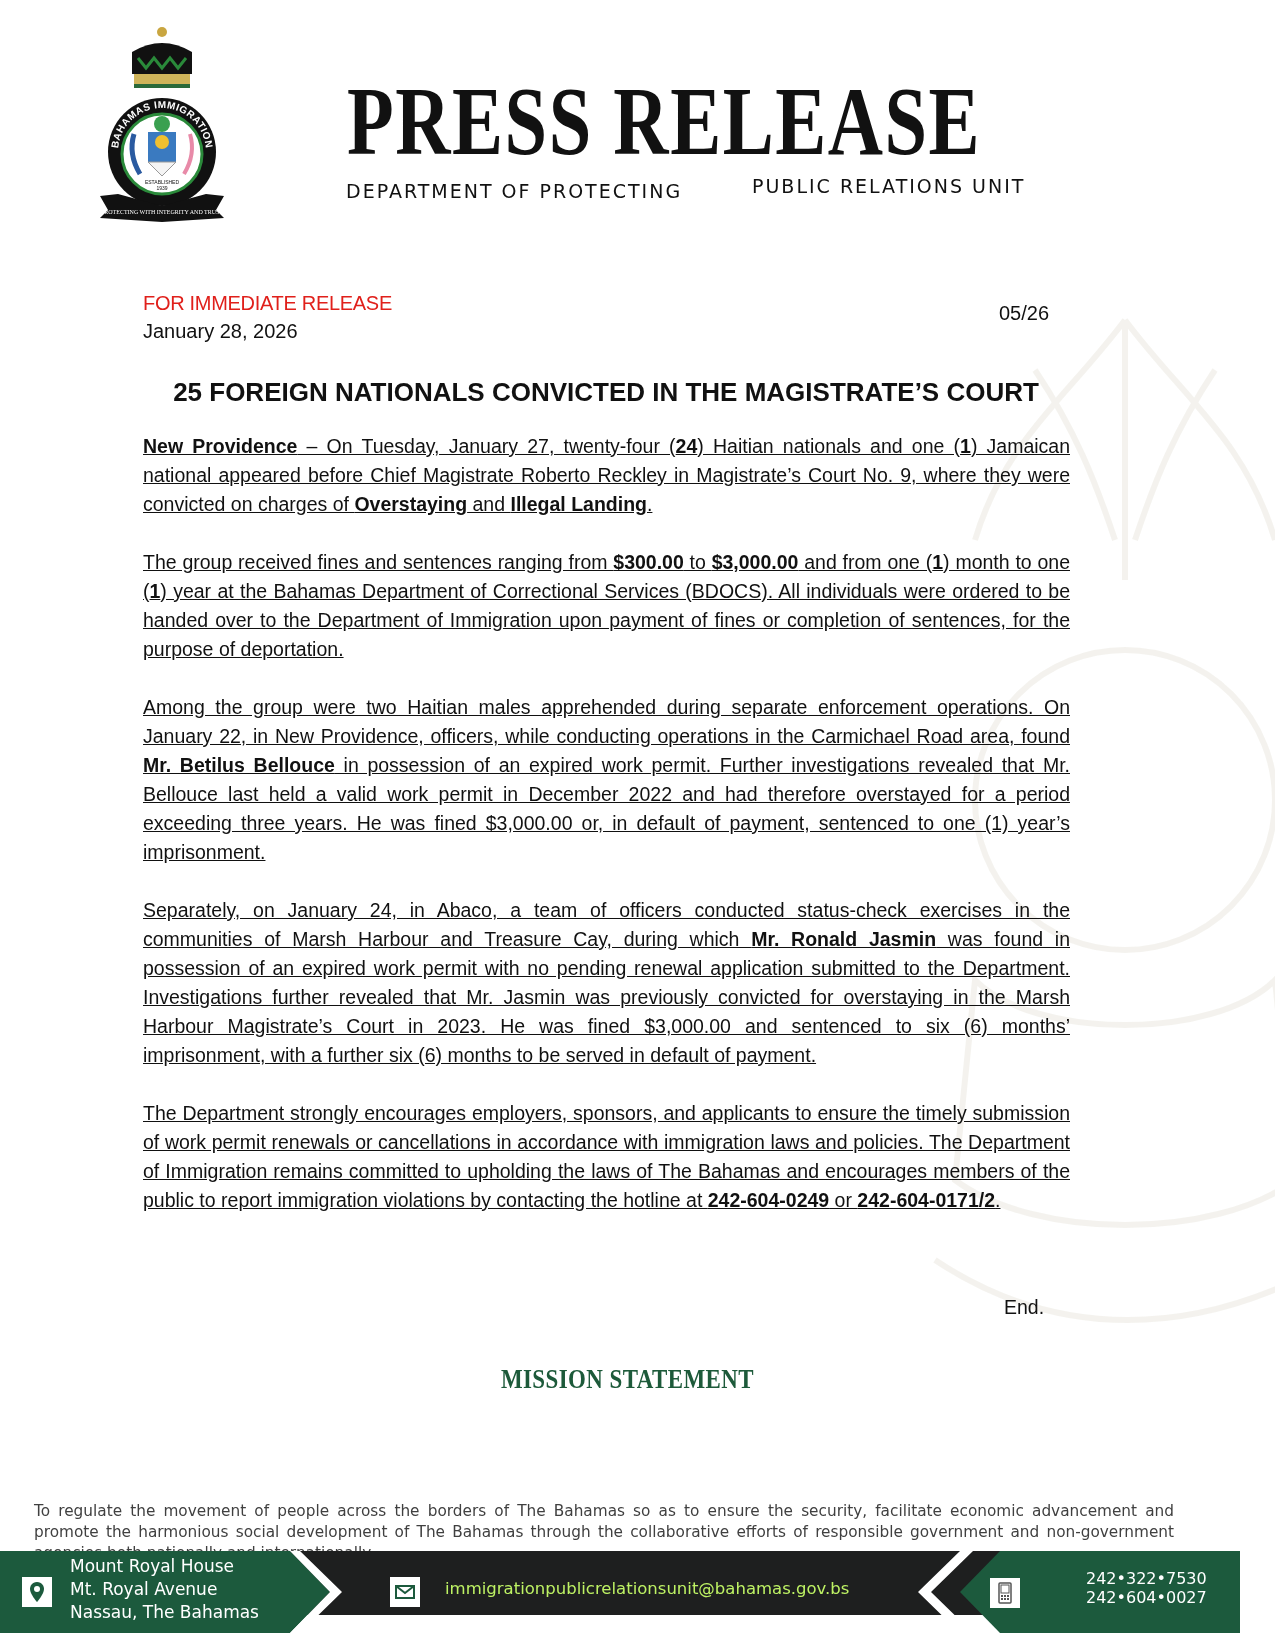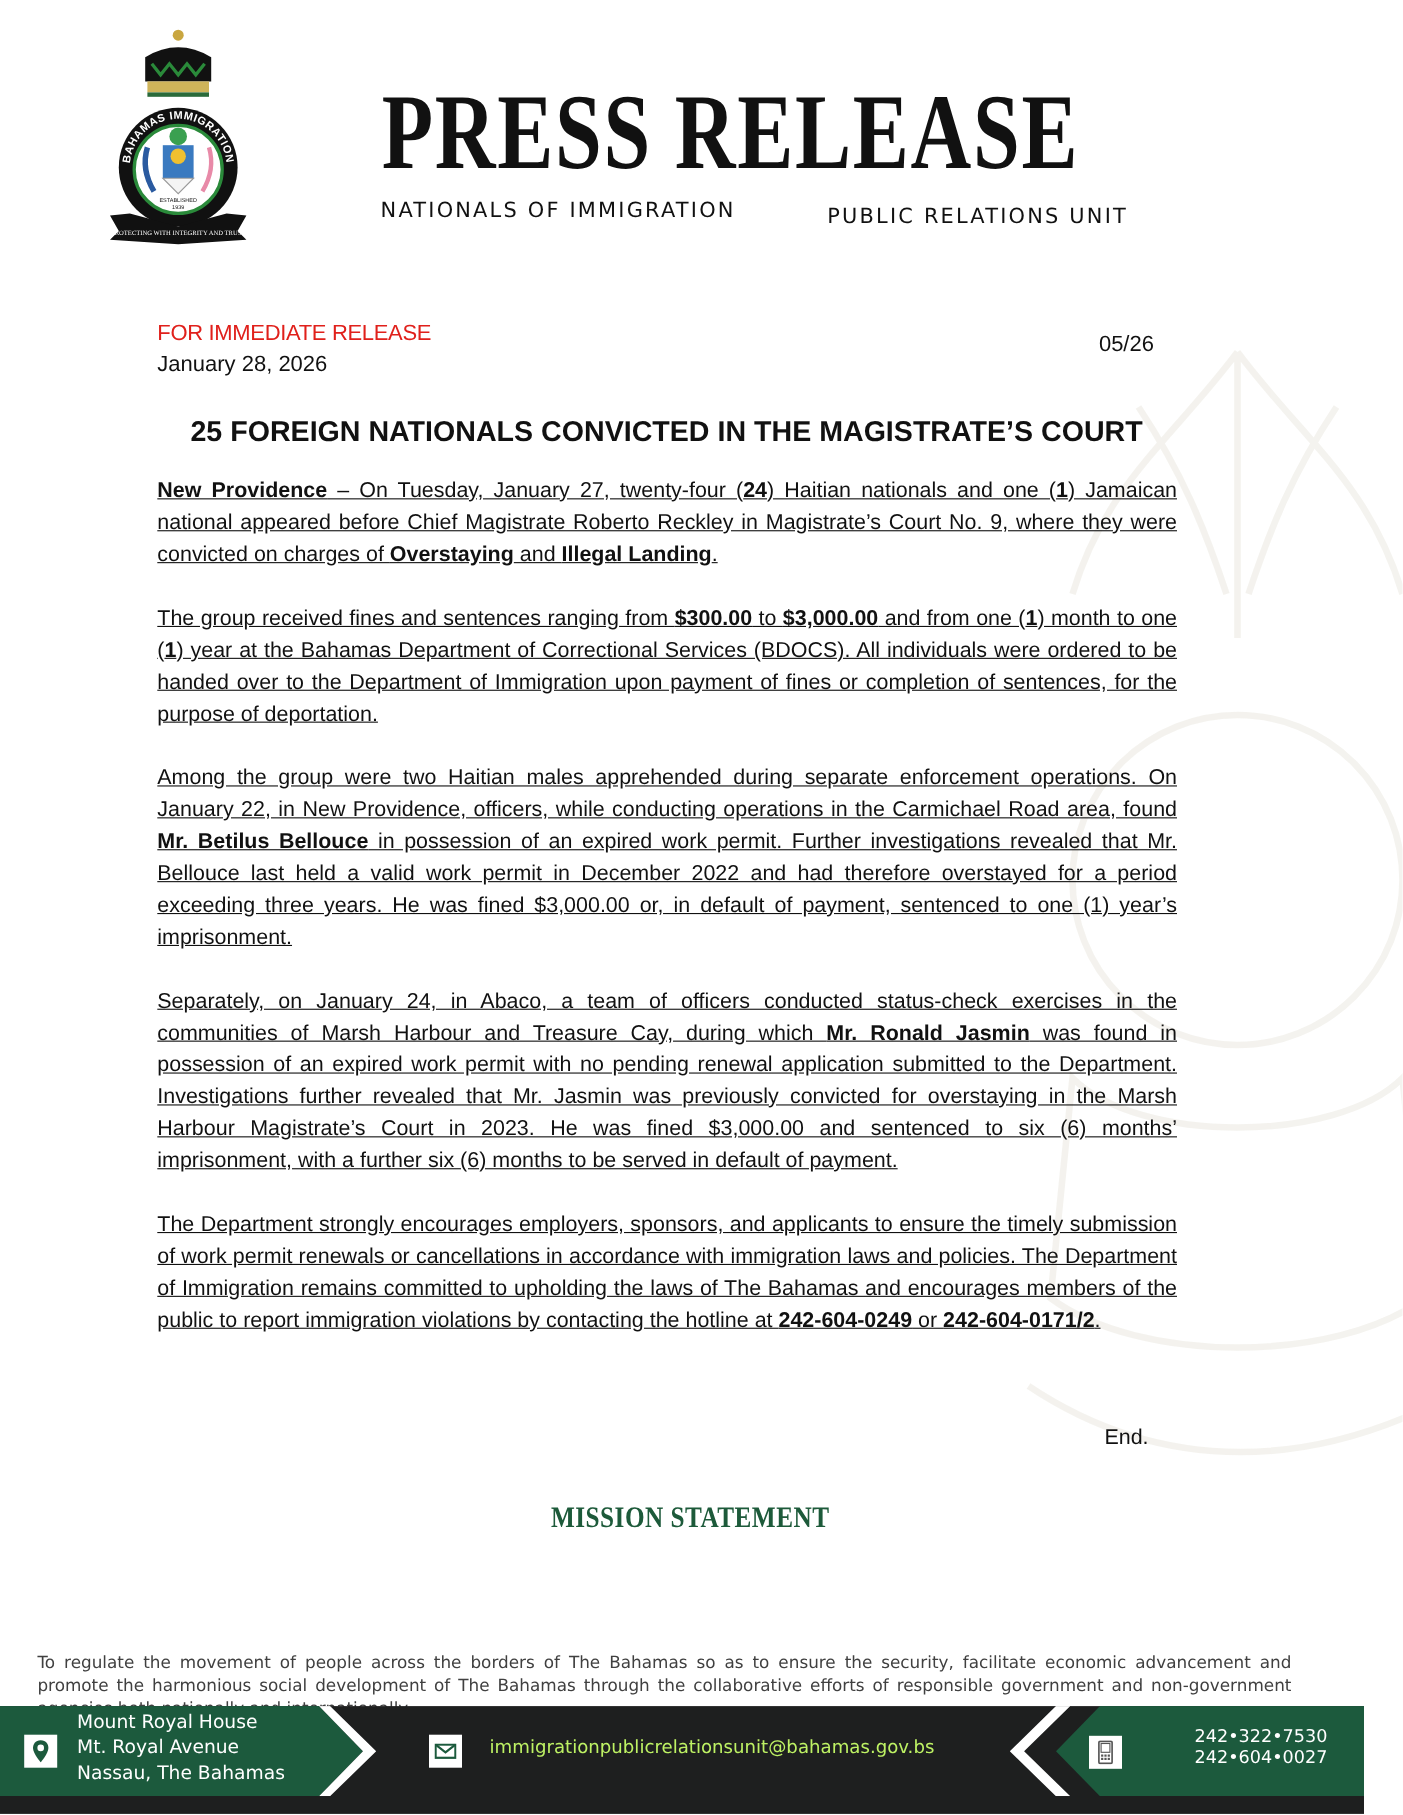--- a/index.html
+++ b/index.html
@@ -17,21 +17,21 @@
     position: absolute; left: 347px; top: 72px;
     font-family: "Liberation Serif", serif; font-weight: bold;
     font-size: 98px; line-height: 1; letter-spacing: 2px;
     transform: scaleX(0.78); transform-origin: left top; white-space: nowrap;
   }
   .subtitle-left, .subtitle-right {
     position: absolute; top: 180px; font-size: 19px; letter-spacing: 2px;
     font-family: "DejaVu Sans", sans-serif; color: #111; white-space: nowrap;
   }
   .subtitle-left { left: 346px; }
-  .subtitle-right { left: 752px; top: 186px; text-align: right; }
+  .subtitle-right { left: 752px; top: 175px; text-align: right; }
 
   .meta-red { position: absolute; left: 143px; top: 292px; color: #e0201b; font-weight: normal; font-size: 20px; letter-spacing: -0.3px; }
   .meta-date { position: absolute; left: 143px; top: 320px; font-size: 20px; }
   .meta-num { position: absolute; left: 999px; top: 302px; font-size: 20px; }
   .headline { position: absolute; left: 0; width: 1212px; top: 377px; text-align: center; font-weight: bold; font-size: 26px; }
 
   .body-text {
     position: absolute; left: 143px; top: 432px; width: 927px;
     font-size: 19.5px; line-height: 29px; text-align: justify;
   }
@@ -44,21 +44,21 @@
     font-family: "Liberation Serif", serif; font-weight: bold; color: #1d5a3a;
     font-size: 27px; transform: scaleX(0.85); letter-spacing: 0.5px;
   }
   .mission-text {
     position: absolute; left: 34px; top: 1473px; width: 1140px;
     font-family: "DejaVu Sans", sans-serif; color: #404040; font-size: 15.3px; line-height: 21px;
     text-align: justify;
     margin-top: 28px;
   }
 
-  .footer { position: absolute; left: 0; top: 1551px; width: 1240px; height: 98px; background: #1e1f1f; }
+  .footer { position: absolute; left: 0; top: 1551px; width: 1240px; height: 64px; background: #1e1f1f; }
   .footer-left {
     position: absolute; left: 0; top: 0; height: 82px; width: 330px; background: #1c5a3d;
     clip-path: polygon(0 0, 290px 0, 330px 41px, 290px 82px, 0 82px);
   }
   .footer-left-edge {
     position: absolute; left: 290px; top: 0; width: 52px; height: 82px; background: #fff;
     clip-path: polygon(0 0, 10px 0, 52px 41px, 10px 82px, 0 82px, 40px 41px);
   }
   .footer-right {
     position: absolute; left: 960px; top: 0; height: 82px; width: 280px; background: #1c5a3d;
@@ -111,21 +111,21 @@
     <path d="M92 110 Q98 130 86 150" stroke="#e88aa8" stroke-width="4" fill="none"></path>
     <circle cx="64" cy="100" r="8" fill="#3aa050"></circle>
   </g>
   <text x="64" y="160" font-size="5" text-anchor="middle" fill="#111" font-family="Liberation Sans, sans-serif">ESTABLISHED</text>
   <text x="64" y="166" font-size="5" text-anchor="middle" fill="#111" font-family="Liberation Sans, sans-serif">1939</text>
   <path d="M2 172 L20 170 L64 182 L108 170 L126 172 L118 186 L126 194 L64 198 L2 194 L10 186 Z" fill="#111"></path>
   <text x="64" y="190" font-size="6" text-anchor="middle" fill="#fff" font-family="Liberation Serif, serif">PROTECTING WITH INTEGRITY AND TRUST</text>
 </svg>
 
 <div class="title">PRESS RELEASE</div>
-<div class="subtitle-left">NATIONALS OF IMMIGRATION</div>
+<div class="subtitle-left">DEPARTMENT OF PROTECTING</div>
 <div class="subtitle-right">PUBLIC RELATIONS UNIT</div>
 
 <div class="meta-red">FOR IMMEDIATE RELEASE</div>
 <div class="meta-date">January 28, 2026</div>
 <div class="meta-num">05/26</div>
 
 <div class="headline">25 FOREIGN NATIONALS CONVICTED IN THE MAGISTRATE’S COURT</div>
 
 <div class="body-text">
   <p><b>New Providence</b><span> – On Tuesday, January 27, twenty-four (</span><b>24</b><span>) Haitian nationals and one (</span><b>1</b><span>) Jamaican national appeared before Chief Magistrate Roberto Reckley in Magistrate’s Court No. 9, where they were convicted on charges of </span><b>Overstaying</b><span> and </span><b>Illegal Landing</b><span>.</span></p>

